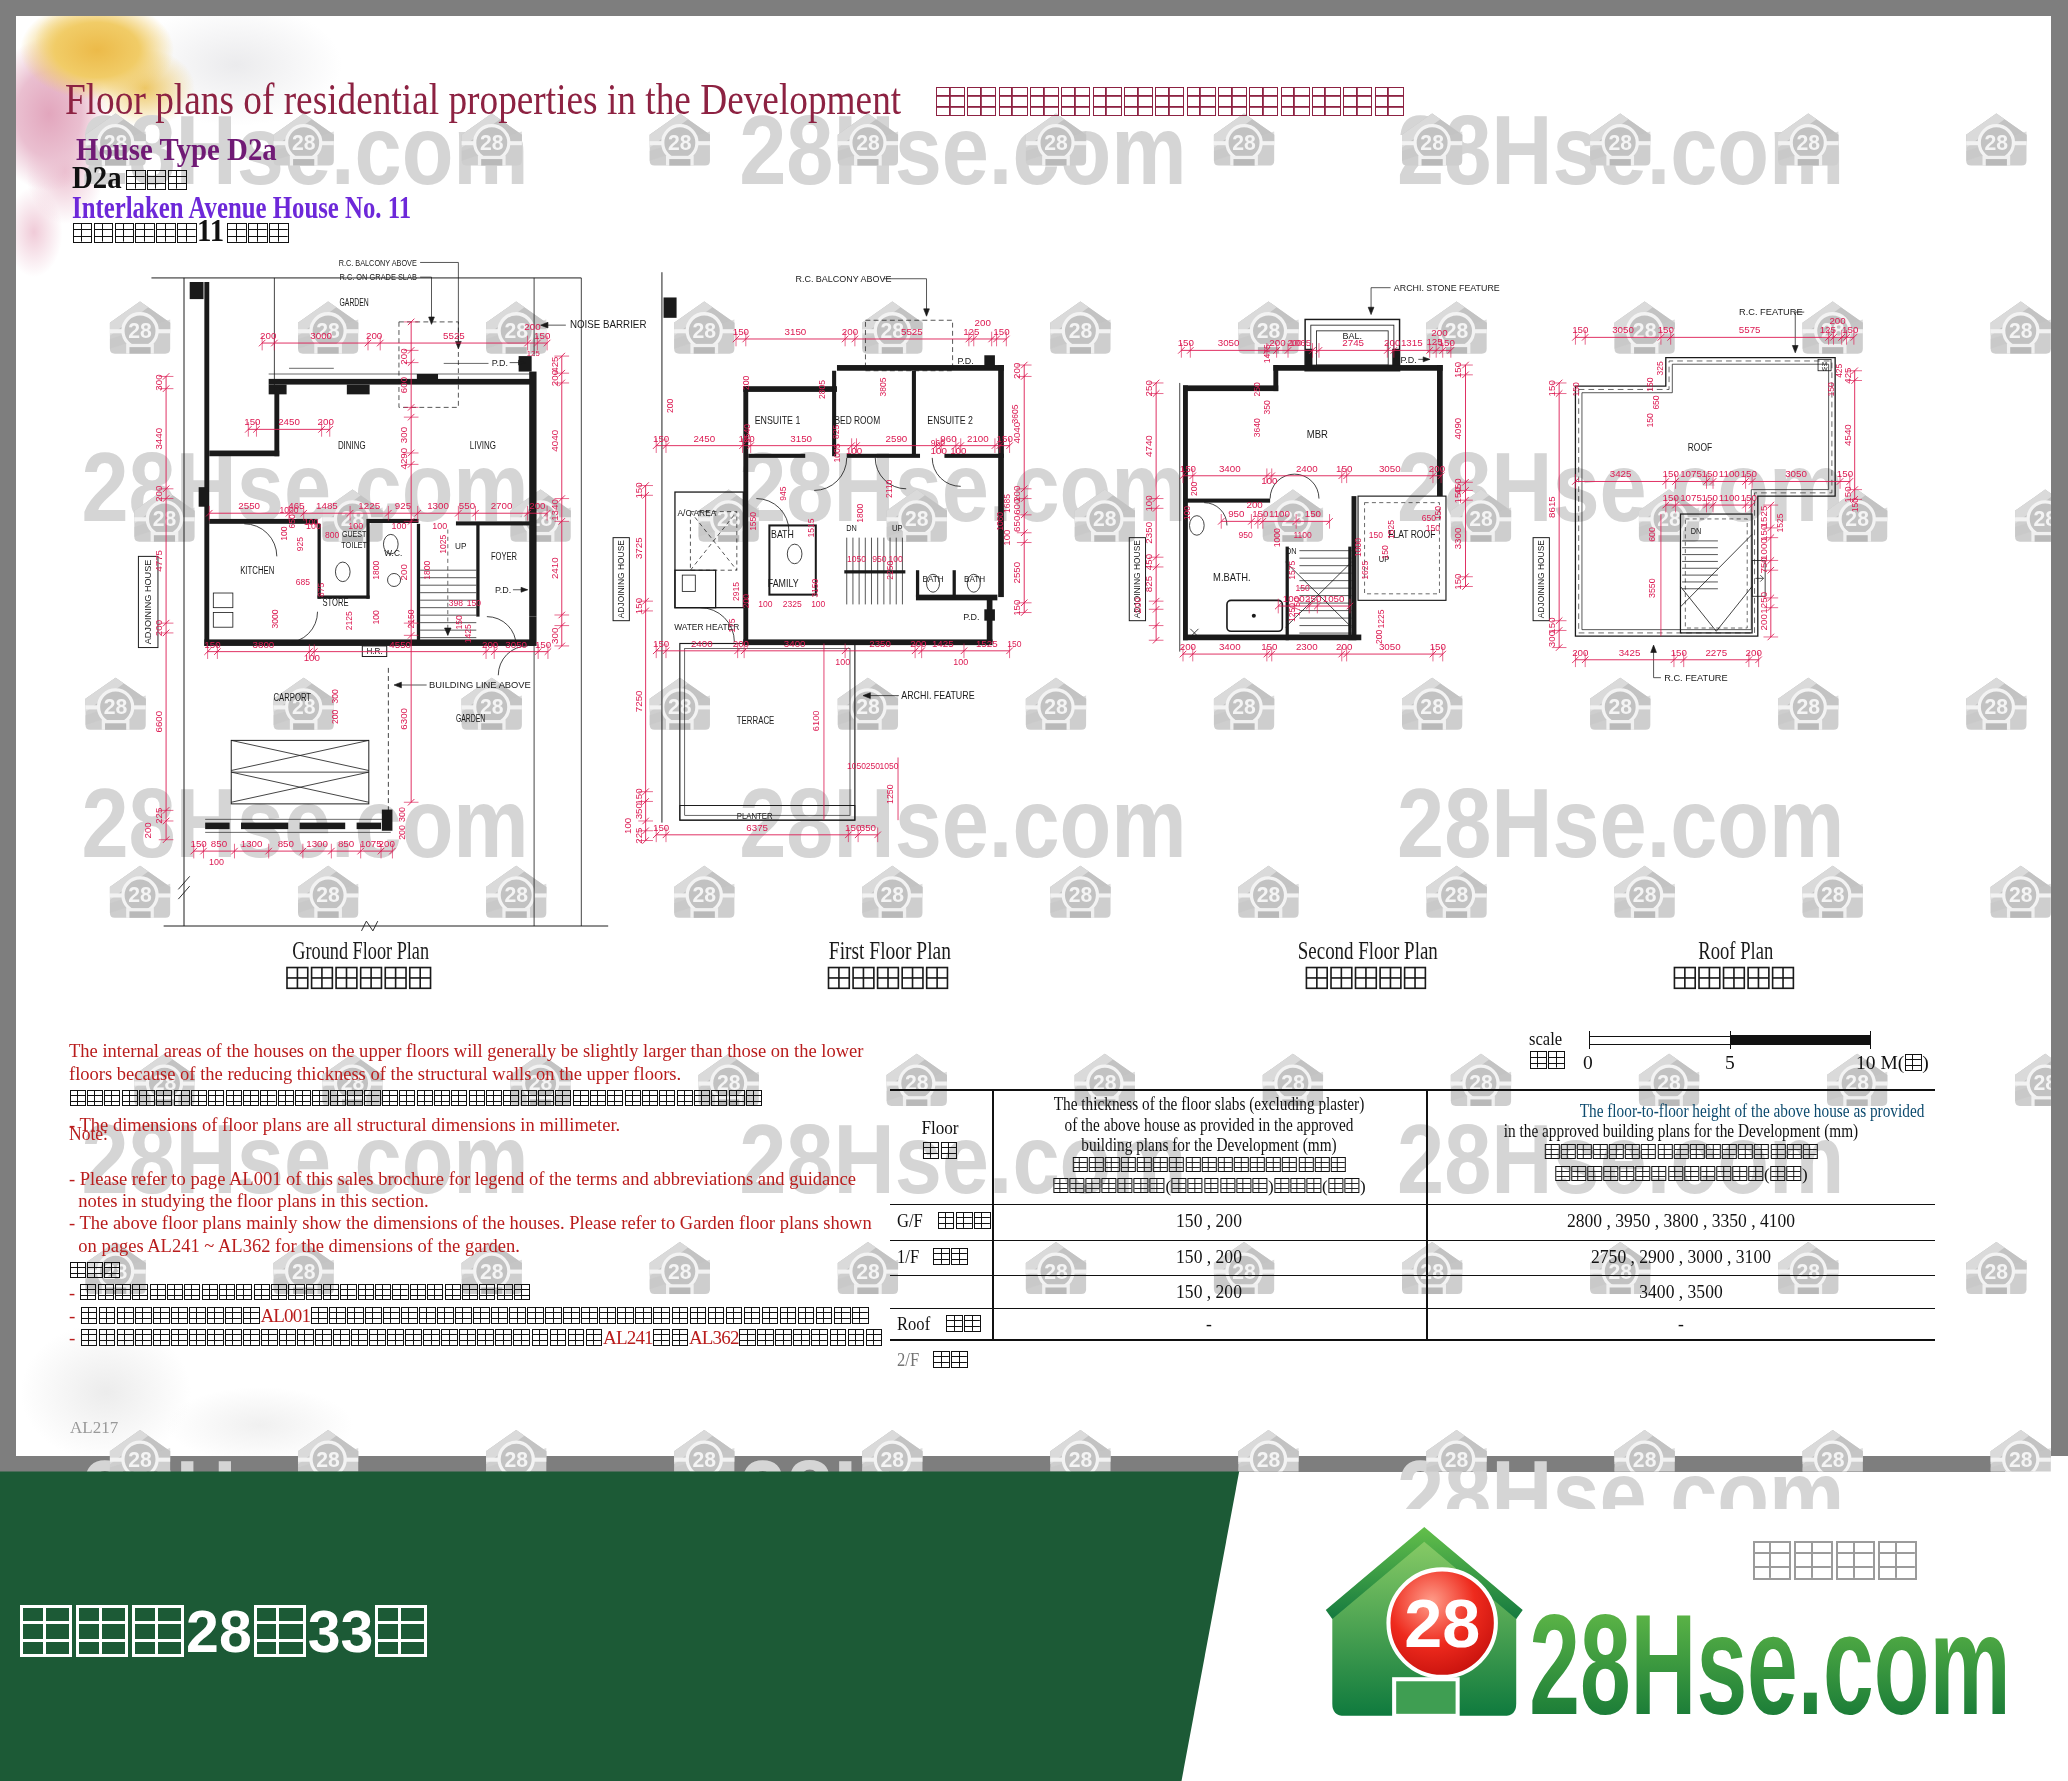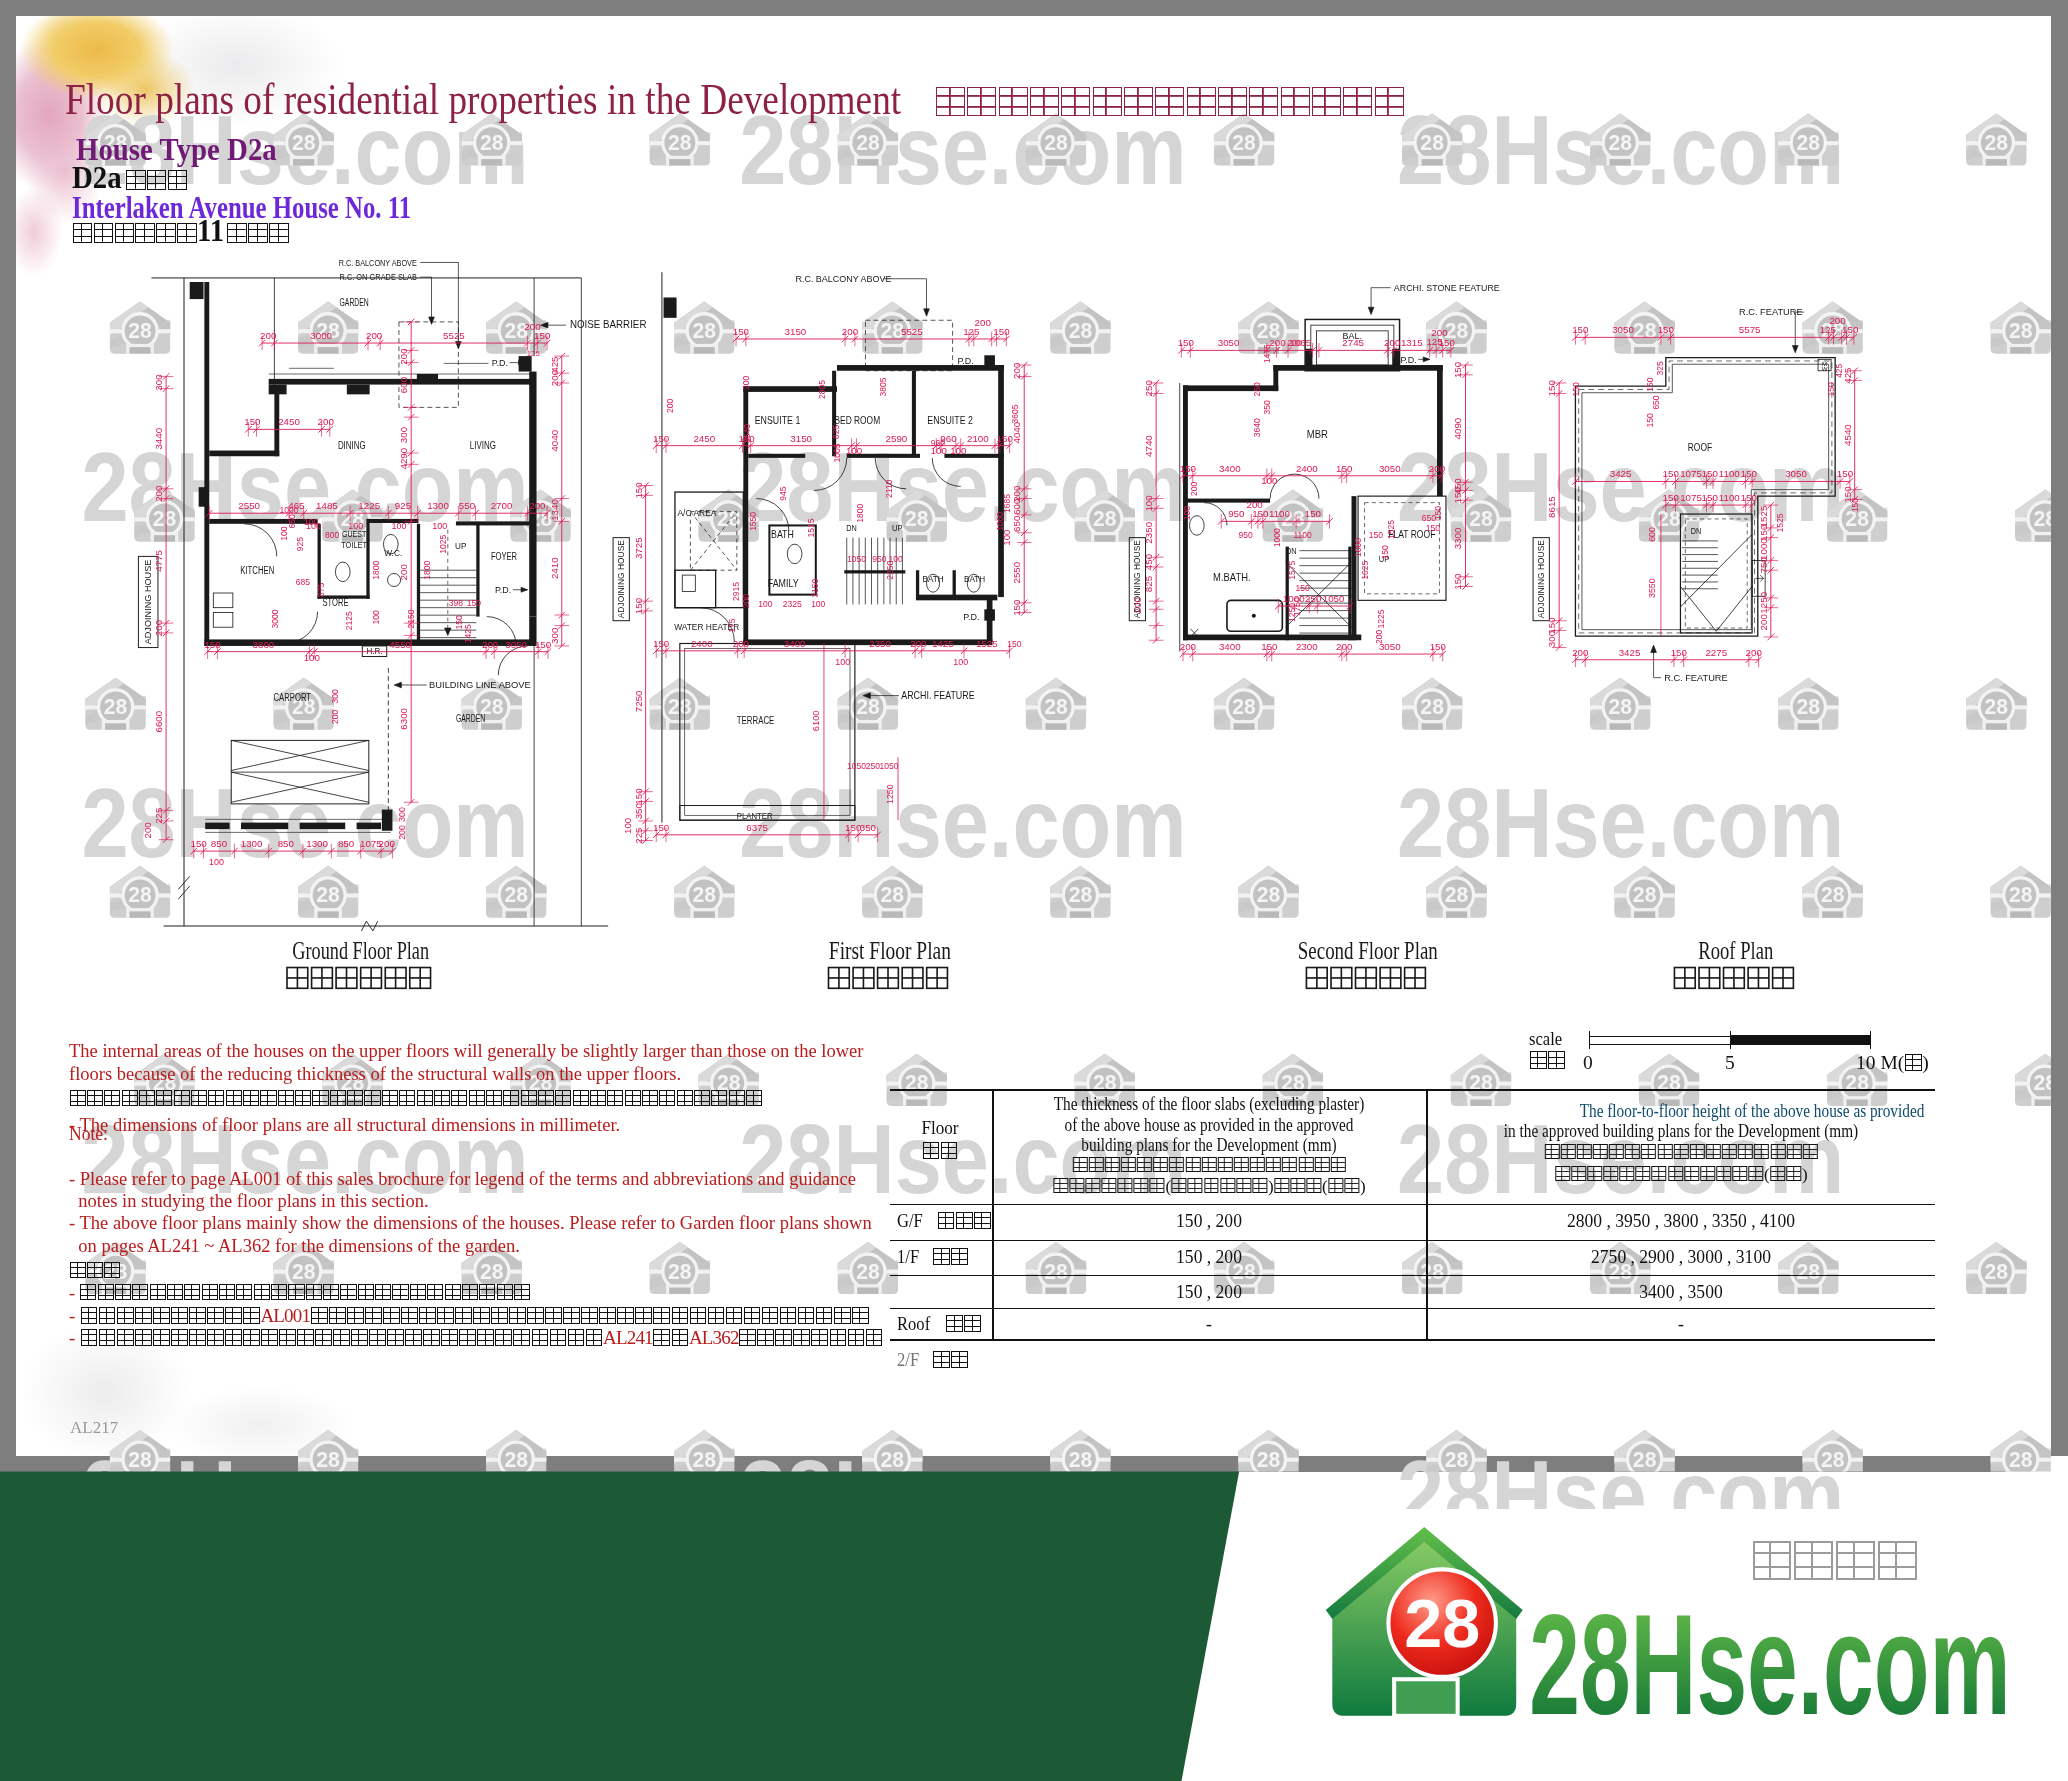--- a/index.html
+++ b/index.html
@@ -1386,20 +1386,21 @@
       </g>
 <g stroke="#1a1a1a" stroke-width="2.0" fill="none">
         <rect x="2177.2" y="1188.0" width="25.5" height="25.5"></rect>
         <line x1="2177.2" y1="1200.8" x2="2202.8" y2="1200.8"></line>
         <line x1="2190.0" y1="1188.0" x2="2190.0" y2="1213.5"></line>
       </g>
     </svg>
 <svg width="2068" height="1782" viewBox="0 0 2540 2188" style="position:absolute;left:0;top:0">
       <polygon points="0,1807 1522,1807 1451,2188 0,2188" fill="#1c5a36"></polygon>
     </svg>
+<div style="position:absolute;left:18px;top:1598px;font:bold 59px 'Liberation Sans',sans-serif;color:#fff;white-space:nowrap;--c:#fff"><i class="cj "></i><i class="cj "></i><i class="cj "></i>28<i class="cj "></i>33<i class="cj "></i></div>
 <svg width="765" height="269" viewBox="1600 1858 940 330" style="position:absolute;left:1303px;top:1513px">
 <defs>
 <linearGradient id="hg" x1="0" y1="0" x2="0" y2="1">
           <stop offset="0" stop-color="#8fd068"></stop>
           <stop offset="1" stop-color="#0f7a3e"></stop>
         </linearGradient>
 <linearGradient id="hg2" x1="0" y1="0" x2="0" y2="1">
           <stop offset="0" stop-color="#63bf4a"></stop>
           <stop offset="1" stop-color="#157a40"></stop>
         </linearGradient>

